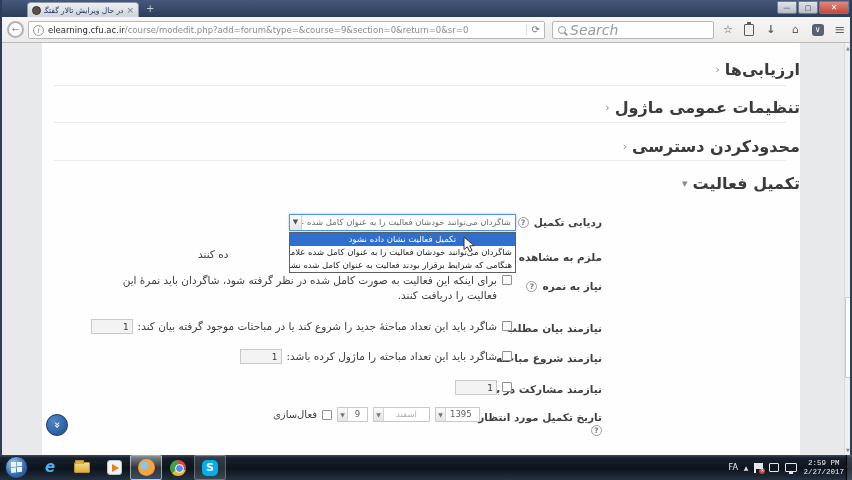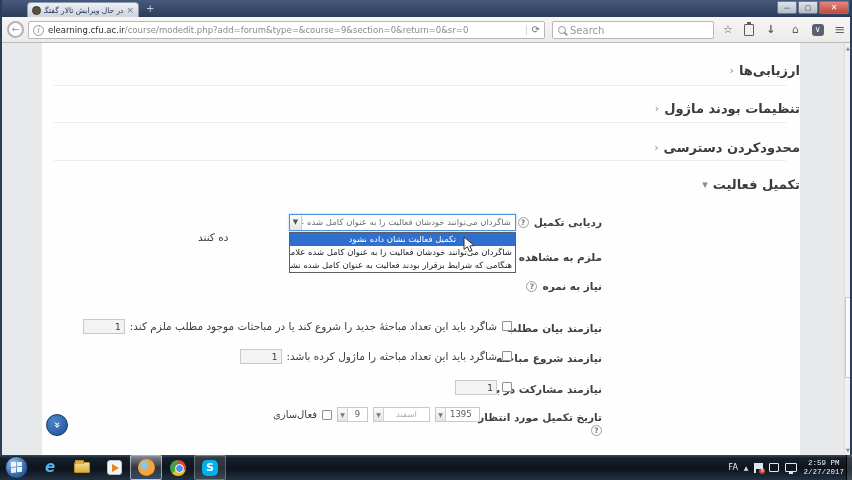--- a/index.html
+++ b/index.html
@@ -35,36 +35,36 @@
     font-size:8px; line-height:9px; text-align:center; font-style:italic; flex:0 0 auto; }
   .urltext { flex:1; font-size:8.5px; white-space:nowrap; overflow:hidden; direction:ltr; }
   .urltext .domain { color:#2b2b2b; } .urltext .path { color:#8a8a8a; }
   .reload { flex:0 0 auto; border-left:1px solid #d7d7d7; padding-left:5px; color:#777;
     font-size:10px; line-height:10px; }
   .searchbar { position:absolute; left:552px; top:4px; width:162px; height:18px; background:#fff;
     border:1px solid #b7b7b7; border-radius:2px; display:flex; align-items:center; padding:0 5px; gap:4px; }
   .mag { width:8px; height:8px; border:1.5px solid #9a9a9a; border-radius:50%; position:relative; flex:0 0 auto; }
   .mag::after { content:""; position:absolute; width:4px; height:1.5px; background:#9a9a9a;
     transform:rotate(45deg); right:-3px; bottom:-1px; }
-  .search-ph { font-size:10px; color:#9a9a9a; }
+  .search-ph { font-size:14px; font-style:italic; color:#9a9a9a; }
   .navicons { position:absolute; left:720px; top:4px; width:128px; height:18px; display:flex;
     align-items:center; justify-content:space-between; color:#5d5d5d; }
   .nico { font-size:11px; line-height:16px; text-align:center; width:16px; }
   .clip { width:10px; height:12px; border:1.5px solid #5d5d5d; border-radius:1px; position:relative; }
   .clip::before{ content:""; position:absolute; top:-3px; left:2px; width:4px; height:2px; background:#5d5d5d; }
   .pocket { width:12px; height:12px; border-radius:3px; background:#59626e; color:#fff; font-size:8px;
     line-height:11px; text-align:center; }
 
   
   .page { position:absolute; top:43px; left:0; width:852px; height:412px; background:#e8e9eb; }
   .content { position:absolute; left:42px; top:0; width:758px; height:412px; background:#fffefe; direction:rtl; }
   .sect { position:absolute; right:0; left:0; height:16px; padding-left:170px; text-align:right; }
   .sect-inner { display:inline-flex; direction:rtl; align-items:center; gap:5px; padding-left:163px; }
   .sect-chev { color:#8a8a8a; font-size:11px; }
-  .sect-label { font-size:13px; font-weight:600; color:#3b3b3b; }
+  .sect-label { font-size:16px; font-weight:600; color:#3b3b3b; }
   .sep { position:absolute; left:12px; right:14px; height:1px; background:#eceaea; }
 
   .flabel { position:absolute; right:198px; top:0; display:flex; direction:rtl; align-items:center; gap:5px; }
   .flabel .ltext { font-size:10.5px; font-weight:bold; color:#3f3f3f; white-space:nowrap; }
   .helpico { width:11px; height:11px; border-radius:50%; border:1px solid #9d9d9d; color:#777;
     font-size:7.5px; line-height:10px; text-align:center; font-weight:bold; flex:0 0 auto; }
   .ffield { position:absolute; right:288px; top:0; display:flex; direction:rtl; align-items:flex-start; gap:5px; }
   .desc { font-size:10.5px; color:#3d3d3d; line-height:15px; }
   .cbx { width:10px; height:10px; border:1px solid #8f8f8f; background:#fcfcfc; border-radius:1px;
     flex:0 0 auto; margin-top:2px; }
@@ -85,21 +85,21 @@
 
   .sel { display:inline-flex; direction:ltr; height:15px; background:#fff; border:1px solid #c9c9c9; }
   .sel .a { width:10px; background:linear-gradient(#fbfbfb,#e4e4e4); border-right:1px solid #d4d4d4;
     color:#777; font-size:6px; line-height:13px; text-align:center; }
   .sel .v { font-size:8.5px; line-height:13px; padding:0 4px; direction:rtl; }
   .sel.year { width:45px; } .sel.year .v { color:#5c5c5c; flex:1; text-align:left; }
   .sel.month { width:57px; } .sel.month .v { color:#adadad; flex:1; text-align:center; }
   .sel.day { width:31px; } .sel.day .v { color:#5c5c5c; flex:1; text-align:center; }
   .enlabel { font-size:10px; color:#3d3d3d; line-height:14px; }
 
-  .fragment { position:absolute; left:156px; top:188px; font-size:10.5px; color:#3d3d3d; direction:rtl; }
+  .fragment { position:absolute; left:156px; top:205px; font-size:10.5px; color:#3d3d3d; direction:rtl; }
 
   .scrolltop { position:absolute; left:4px; top:371px; width:22px; height:22px; border-radius:50%;
     background:radial-gradient(circle at 35% 30%, #4f87c7, #1d4f96); border:1px solid #14386b;
     color:#fff; text-align:center; z-index:20; }
   .scrolltop span { display:block; font-size:10px; line-height:20px; transform:rotate(90deg); font-weight:bold; }
 
   .scrollbar { position:absolute; right:0; top:0; width:8px; height:412px; background:#f0f0f0;
     border-left:1px solid #dcdcdc; z-index:40; }
   .sb-thumb { position:absolute; right:0.5px; top:254px; width:7px; height:81px; background:#fbfbfb;
     border:1px solid #c9c9c9; border-radius:1px; }
@@ -197,21 +197,21 @@
 
       <div class="sect" style="top:17px">
         <span class="sect-inner">
             <span class="sect-label" lang="fa">ارزیابی‌ها</span>
             <span class="sect-chev">‹</span>
           </span>
       </div>
       <div class="sep" style="top:42px"></div>
       <div class="sect" style="top:55px">
         <span class="sect-inner">
-            <span class="sect-label" lang="fa">تنظیمات بودند ماژول</span>
+            <span class="sect-label" lang="fa">تنظیمات عمومی ماژول</span>
             <span class="sect-chev">‹</span>
           </span>
       </div>
       <div class="sep" style="top:79px"></div>
       <div class="sect" style="top:94px">
         <span class="sect-inner">
             <span class="sect-label" lang="fa">محدودکردن دسترسی</span>
             <span class="sect-chev">‹</span>
           </span>
       </div>
@@ -239,27 +239,31 @@
 
       <div class="flabel" style="top:208px">
         <span class="ltext" lang="fa">ملزم به مشاهده</span>
       </div>
       <span class="fragment" lang="fa">ده کنند</span>
 
       <div class="flabel" style="top:237px">
         <span class="ltext" lang="fa">نیاز به نمره</span>
         <span class="helpico">?</span>
       </div>
+      <div class="ffield" style="top:230px">
+        <span class="cbx"></span>
+        <span class="desc" lang="fa" style="max-width:398px">برای اینکه این فعالیت به صورت کامل شده در نظر گرفته شود، شاگردان باید نمرهٔ این فعالیت را دریافت کنند.</span>
+      </div>
 
       <div class="flabel" style="top:279px">
         <span class="ltext" lang="fa">نیازمند بیان مطلب</span>
       </div>
       <div class="ffield" style="top:276px">
         <span class="cbx"></span>
-        <span class="desc" lang="fa">شاگرد باید این تعداد مباحثهٔ جدید را شروع کند یا در مباحثات موجود مطلب ملزم کند:</span>
+        <span class="desc" lang="fa">شاگرد باید این تعداد مباحثهٔ جدید را شروع کند یا در مباحثات موجود گرفته بیان کند:</span>
         <input class="numin" value="1" style="">
       </div>
 
       <div class="flabel" style="top:309px">
         <span class="ltext" lang="fa">نیازمند شروع مباحثه</span>
       </div>
       <div class="ffield" style="top:306px">
         <span class="cbx"></span>
         <span class="desc" lang="fa">شاگرد باید این تعداد مباحثه را ماژول کرده باشد:</span>
         <input class="numin" value="1" style="">

